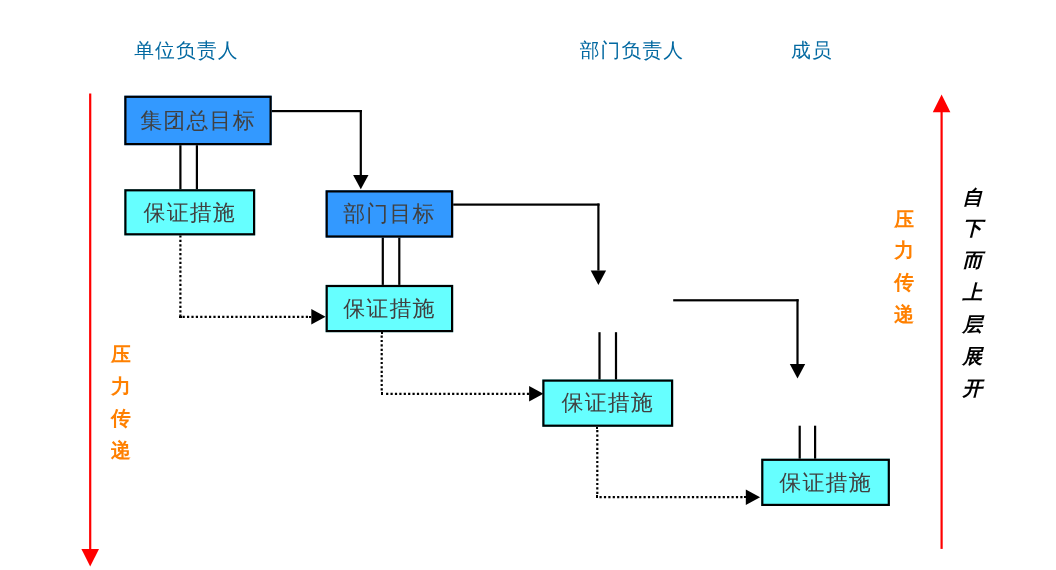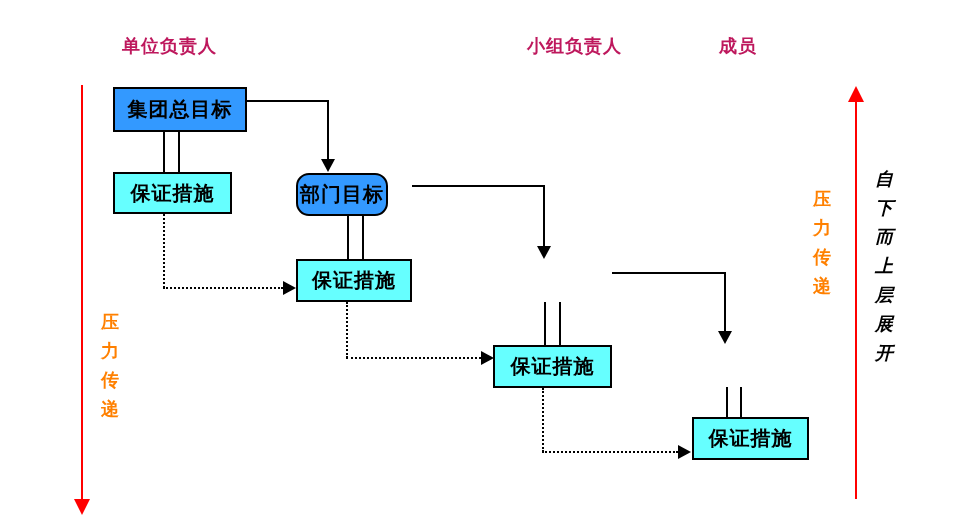--- a/index.html
+++ b/index.html
@@ -1,27 +1,27 @@
 <!DOCTYPE html>
 <html style="--goal-box-fill: #3399FF; --measure-box-fill: #66FFFF; --pressure-text: #FF8000; --flow-arrow: #FF0000; --line: #000000; --background: #FFFFFF;"><head>
 <meta charset="utf-8">
 <style>
   html,body { margin:0; padding:0; background:#fff; }
   .canvas {
     position:relative; width:960px; height:518px; background:#fff;
     font-family:"Liberation Sans", sans-serif; overflow:hidden;
   }
   .hdr {
-    position:absolute; font-size:18px; font-weight:bold; color:#be185d;
+    position:absolute; font-size:18px; font-weight:normal; color:#0369a1;
     white-space:nowrap; letter-spacing:1px;
   }
   .node {
     position:absolute; box-sizing:border-box; border:2px solid #000;
     display:flex; align-items:center; justify-content:center;
-    font-size:20px; font-weight:bold; color:#000000; letter-spacing:1px;
+    font-size:20px; font-weight:normal; color:#404040; letter-spacing:1px;
   }
   .goal    { background:var(--goal-box-fill,#3399FF); }
   .measure { background:var(--measure-box-fill,#66FFFF); }
   .hline  { position:absolute; height:0; border-top:2px solid #000; }
   .vline  { position:absolute; width:0;  border-left:2px solid #000; }
   .dline-h{ position:absolute; height:0; border-top:2px dotted #000; }
   .dline-v{ position:absolute; width:0;  border-left:2px dotted #000; }
   .dbl {
     position:absolute; box-sizing:border-box;
     border-left:2px solid #000; border-right:2px solid #000;
@@ -52,36 +52,36 @@
     line-height:29px; text-align:center; word-break:break-all; color:#000;
   }
   .orange { color:var(--pressure-text,#FF8000); }
 </style>
 </head>
 <body>
 
 <div class="canvas">
 
   <div class="hdr" style="left:122px; top:34px;">单位负责人</div>
-  <div class="hdr" style="left:527px; top:34px;">小组负责人</div>
+  <div class="hdr" style="left:527px; top:34px;">部门负责人</div>
   <div class="hdr" style="left:719px; top:34px;">成员</div>
 
   <div class="redline" style="left:81px; top:85px; height:415px;"></div>
   <div class="red-arr-down" style="left:74px; top:499px;"></div>
   <div class="vtext orange" style="left:98px; top:308px;">压力传递</div>
 
   <div class="red-arr-up" style="left:848px; top:86px;"></div>
   <div class="redline" style="left:855px; top:101px; height:398px;"></div>
   <div class="vtext orange" style="left:810px; top:185px;">压力传递</div>
   <div class="vtext" style="left:872px; top:165px;font-style:italic;">自下而上层展开</div>
 
   <div class="node goal" style="left:113px; top:87px;  width:134px; height:45px;">集团总目标</div>
   <div class="node measure" style="left:113px; top:172px; width:119px; height:42px;">保证措施</div>
 
-  <div class="node goal" style="left:296px; top:173px; width:92px; height:43px;border-radius:13px;">部门目标</div>
+  <div class="node goal" style="left:296px; top:173px; width:116px; height:43px;">部门目标</div>
   <div class="node measure" style="left:296px; top:259px; width:116px; height:43px;">保证措施</div>
 
   <div class="node measure" style="left:493px; top:345px; width:119px; height:43px;">保证措施</div>
 
   <div class="node measure" style="left:692px; top:417px; width:117px; height:43px;">保证措施</div>
 
   <div class="dbl" style="left:163px; top:132px; width:17px; height:40px;"></div>
   <div class="dbl" style="left:347px; top:216px; width:17px; height:43px;"></div>
   <div class="dbl" style="left:544px; top:302px; width:17px; height:43px;"></div>
   <div class="dbl" style="left:726px; top:387px; width:16px; height:30px;"></div>

